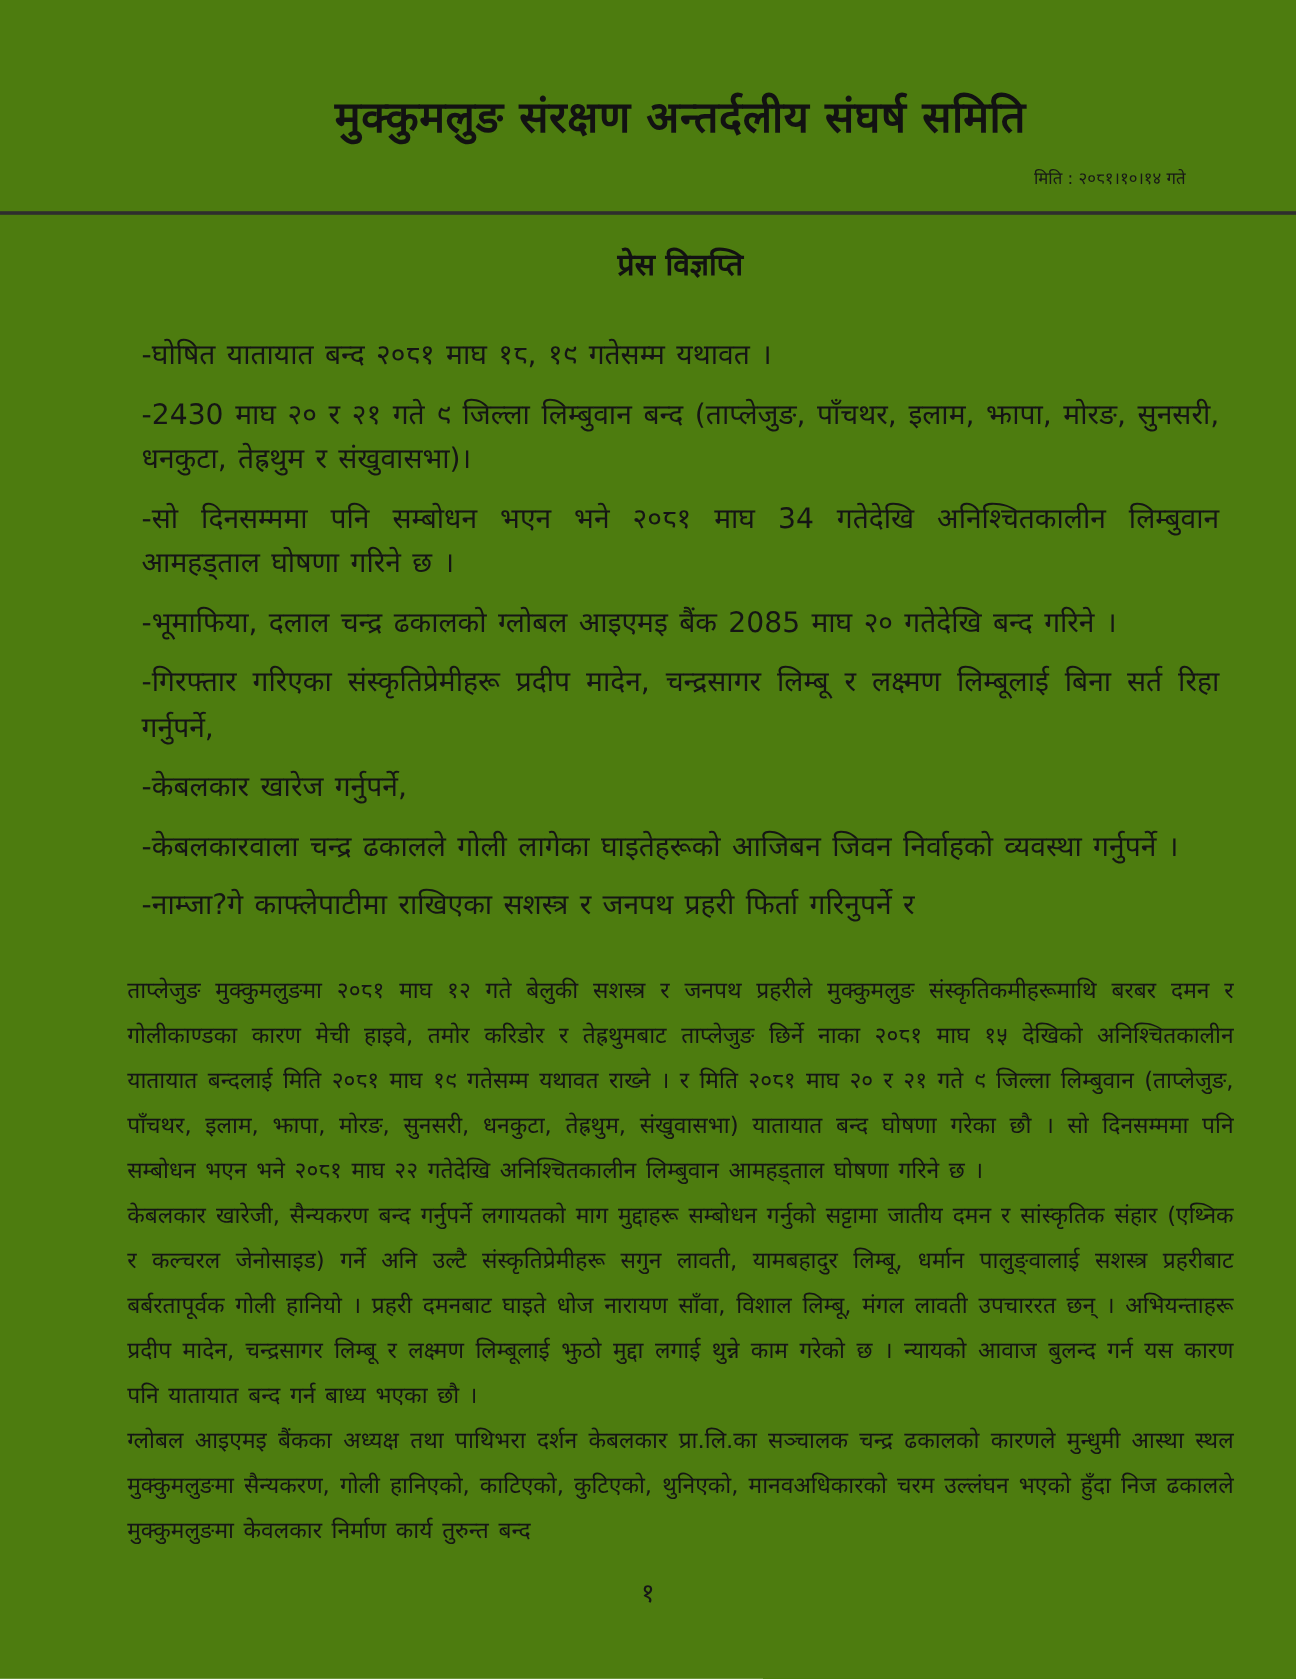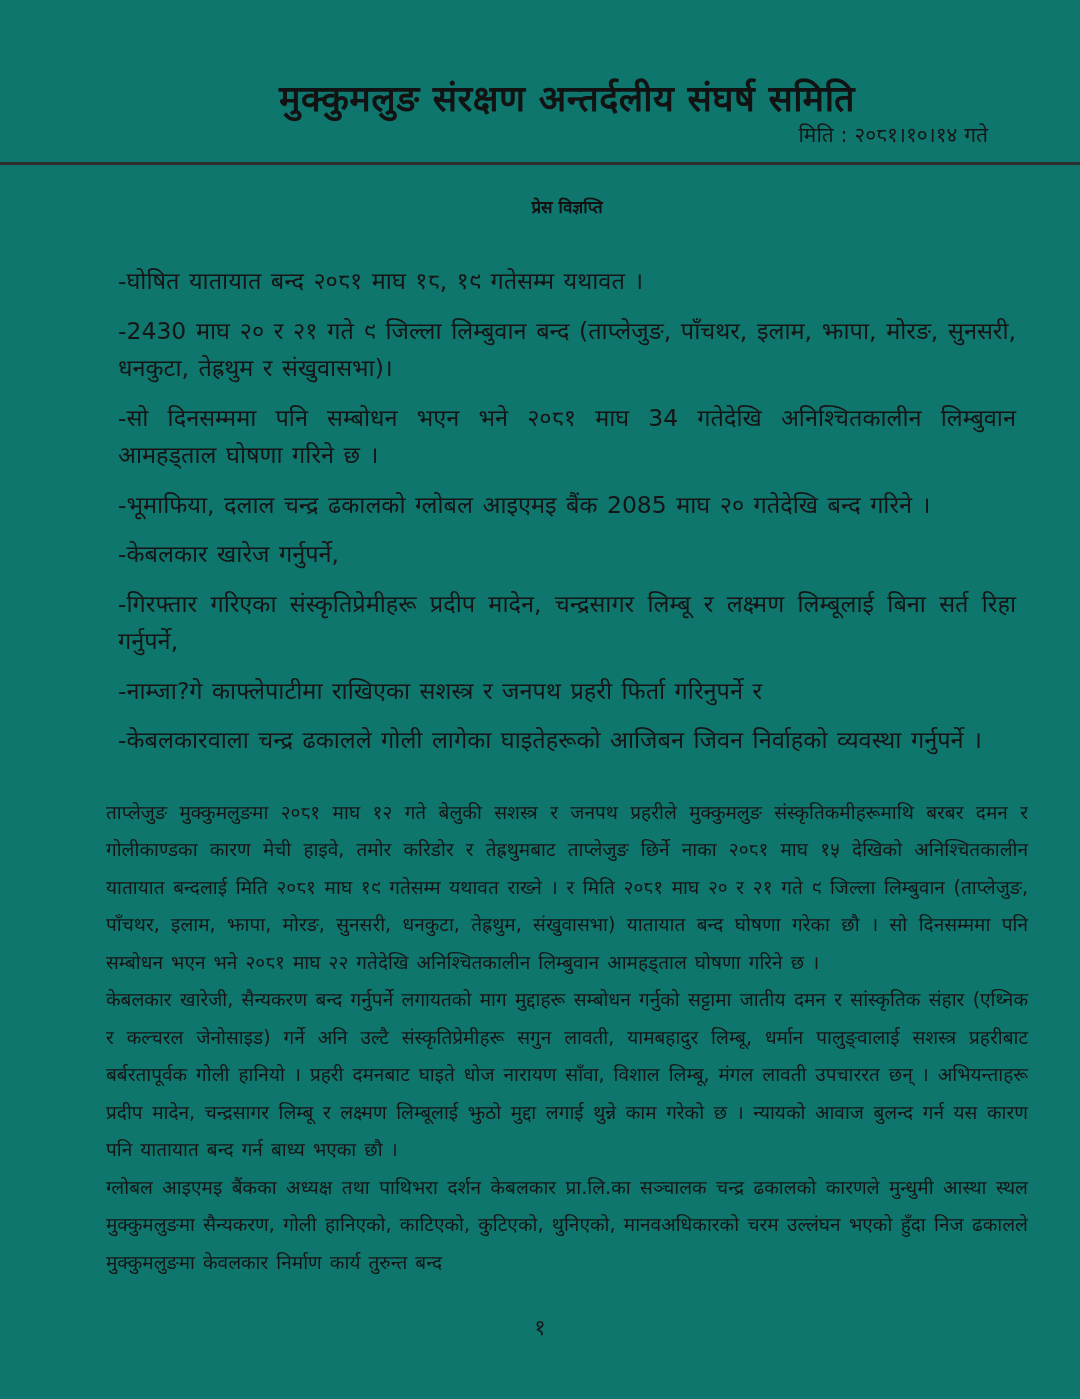--- a/index.html
+++ b/index.html
@@ -11,56 +11,56 @@
     width: 1080px;
     height: 1399px;
     position: relative;
     font-family: "DejaVu Sans", sans-serif;
     color: #151515;
     overflow: hidden;
   }
   .page {
     width: 1080px;
     height: 1399px;
-    background: #0f766e;
+    background: #4d7c0f;
     position: relative;
   }
   .pad {
     padding-left: 106px;
     padding-right: 52px;
   }
   .doc-title {
     margin: 0;
     padding-top: 76px;
     text-align: center;
     font-size: 36px;
     line-height: 46px;
     font-weight: 700;
     letter-spacing: 0.5px;
     color: #121212;
   }
   .date-line {
-    margin-top: 0;
+    margin-top: 14px;
     text-align: right;
-    font-size: 21px;
+    font-size: 14px;
     line-height: 26px;
     padding-right: 40px;
     color: #171717;
   }
   .rule {
     border: none;
     border-top: 3px solid #2e2e2e;
     margin: 14px 0 0 0;
     width: 100%;
   }
   .press-heading {
     margin: 0;
     padding-top: 26px;
     text-align: center;
-    font-size: 17px;
+    font-size: 25px;
     line-height: 32px;
     font-weight: 700;
     color: #121212;
   }
   .bullets {
     margin-top: 40px;
   }
   .bullets p {
     margin: 12px;
     font-size: 23.5px;
@@ -106,24 +106,24 @@
   <hr class="rule">
 
   <div class="pad">
     <h2 class="press-heading">प्रेस विज्ञप्ति</h2>
 
     <div class="bullets">
       <p>-घोषित यातायात बन्द २०८१ माघ  १८, १९ गतेसम्म यथावत ।</p>
       <p>-2430 माघ २० र २१ गते ९ जिल्ला लिम्बुवान बन्द (ताप्लेजुङ, पाँचथर, इलाम, झापा, मोरङ, सुनसरी, धनकुटा, तेह्रथुम र संखुवासभा)।</p>
       <p>-सो दिनसम्ममा पनि सम्बोधन भएन भने २०८१ माघ 34 गतेदेखि अनिश्चितकालीन लिम्बुवान आमहड्ताल घोषणा गरिने छ ।</p>
       <p>-भूमाफिया, दलाल चन्द्र ढकालको ग्लोबल आइएमइ बैंक 2085 माघ २० गतेदेखि बन्द गरिने ।</p>
+      <p>-गिरफ्तार गरिएका संस्कृतिप्रेमीहरू प्रदीप मादेन, चन्द्रसागर लिम्बू र लक्ष्मण लिम्बूलाई बिना सर्त रिहा गर्नुपर्ने,</p>
       <p>-केबलकार खारेज गर्नुपर्ने,</p>
-      <p>-गिरफ्तार गरिएका संस्कृतिप्रेमीहरू प्रदीप मादेन, चन्द्रसागर लिम्बू र लक्ष्मण लिम्बूलाई बिना सर्त रिहा गर्नुपर्ने,</p>
+      <p>-केबलकारवाला चन्द्र ढकालले गोली लागेका घाइतेहरूको आजिबन जिवन निर्वाहको व्यवस्था गर्नुपर्ने ।</p>
       <p>-नाम्जा?गे काफ्लेपाटीमा राखिएका सशस्त्र र जनपथ प्रहरी फिर्ता गरिनुपर्ने र</p>
-      <p>-केबलकारवाला चन्द्र ढकालले गोली लागेका घाइतेहरूको आजिबन जिवन निर्वाहको व्यवस्था गर्नुपर्ने ।</p>
     </div>
 
     <div class="body-text">
       <p>ताप्लेजुङ मुक्कुमलुङमा २०८१ माघ १२ गते बेलुकी सशस्त्र र जनपथ प्रहरीले मुक्कुमलुङ संस्कृतिकमीहरूमाथि बरबर दमन र गोलीकाण्डका कारण मेची हाइवे, तमोर करिडोर र तेह्रथुमबाट ताप्लेजुङ छिर्ने नाका २०८१ माघ १५ देखिको अनिश्चितकालीन यातायात बन्दलाई मिति २०८१ माघ १९ गतेसम्म यथावत राख्ने । र मिति २०८१ माघ २० र २१ गते ९ जिल्ला लिम्बुवान (ताप्लेजुङ, पाँचथर, इलाम, झापा, मोरङ, सुनसरी, धनकुटा, तेह्रथुम, संखुवासभा) यातायात बन्द घोषणा गरेका छौ । सो दिनसम्ममा पनि सम्बोधन भएन भने २०८१ माघ २२ गतेदेखि अनिश्चितकालीन लिम्बुवान आमहड्ताल घोषणा गरिने छ ।</p>
       <p>केबलकार खारेजी, सैन्यकरण बन्द गर्नुपर्ने लगायतको माग मुद्दाहरू सम्बोधन गर्नुको सट्टामा जातीय दमन र सांस्कृतिक संहार (एथ्निक र कल्चरल जेनोसाइड) गर्ने अनि उल्टै संस्कृतिप्रेमीहरू सगुन लावती, यामबहादुर लिम्बू, धर्मान पालुङ्वालाई सशस्त्र प्रहरीबाट बर्बरतापूर्वक गोली हानियो । प्रहरी दमनबाट घाइते धोज नारायण साँवा, विशाल लिम्बू, मंगल लावती उपचाररत छन् । अभियन्ताहरू प्रदीप मादेन, चन्द्रसागर लिम्बू र लक्ष्मण लिम्बूलाई झुठो मुद्दा लगाई थुन्ने काम गरेको छ । न्यायको आवाज बुलन्द गर्न यस कारण पनि यातायात बन्द गर्न बाध्य भएका छौ ।</p>
       <p>ग्लोबल आइएमइ बैंकका अध्यक्ष तथा पाथिभरा दर्शन केबलकार प्रा.लि.का सञ्चालक चन्द्र ढकालको कारणले मुन्धुमी आस्था स्थल मुक्कुमलुङमा सैन्यकरण, गोली हानिएको, काटिएको, कुटिएको, थुनिएको, मानवअधिकारको चरम उल्लंघन भएको हुँदा निज ढकालले मुक्कुमलुङमा केवलकार निर्माण कार्य तुरुन्त बन्द</p>
     </div>
   </div>
 
   <div class="page-number">१</div>

